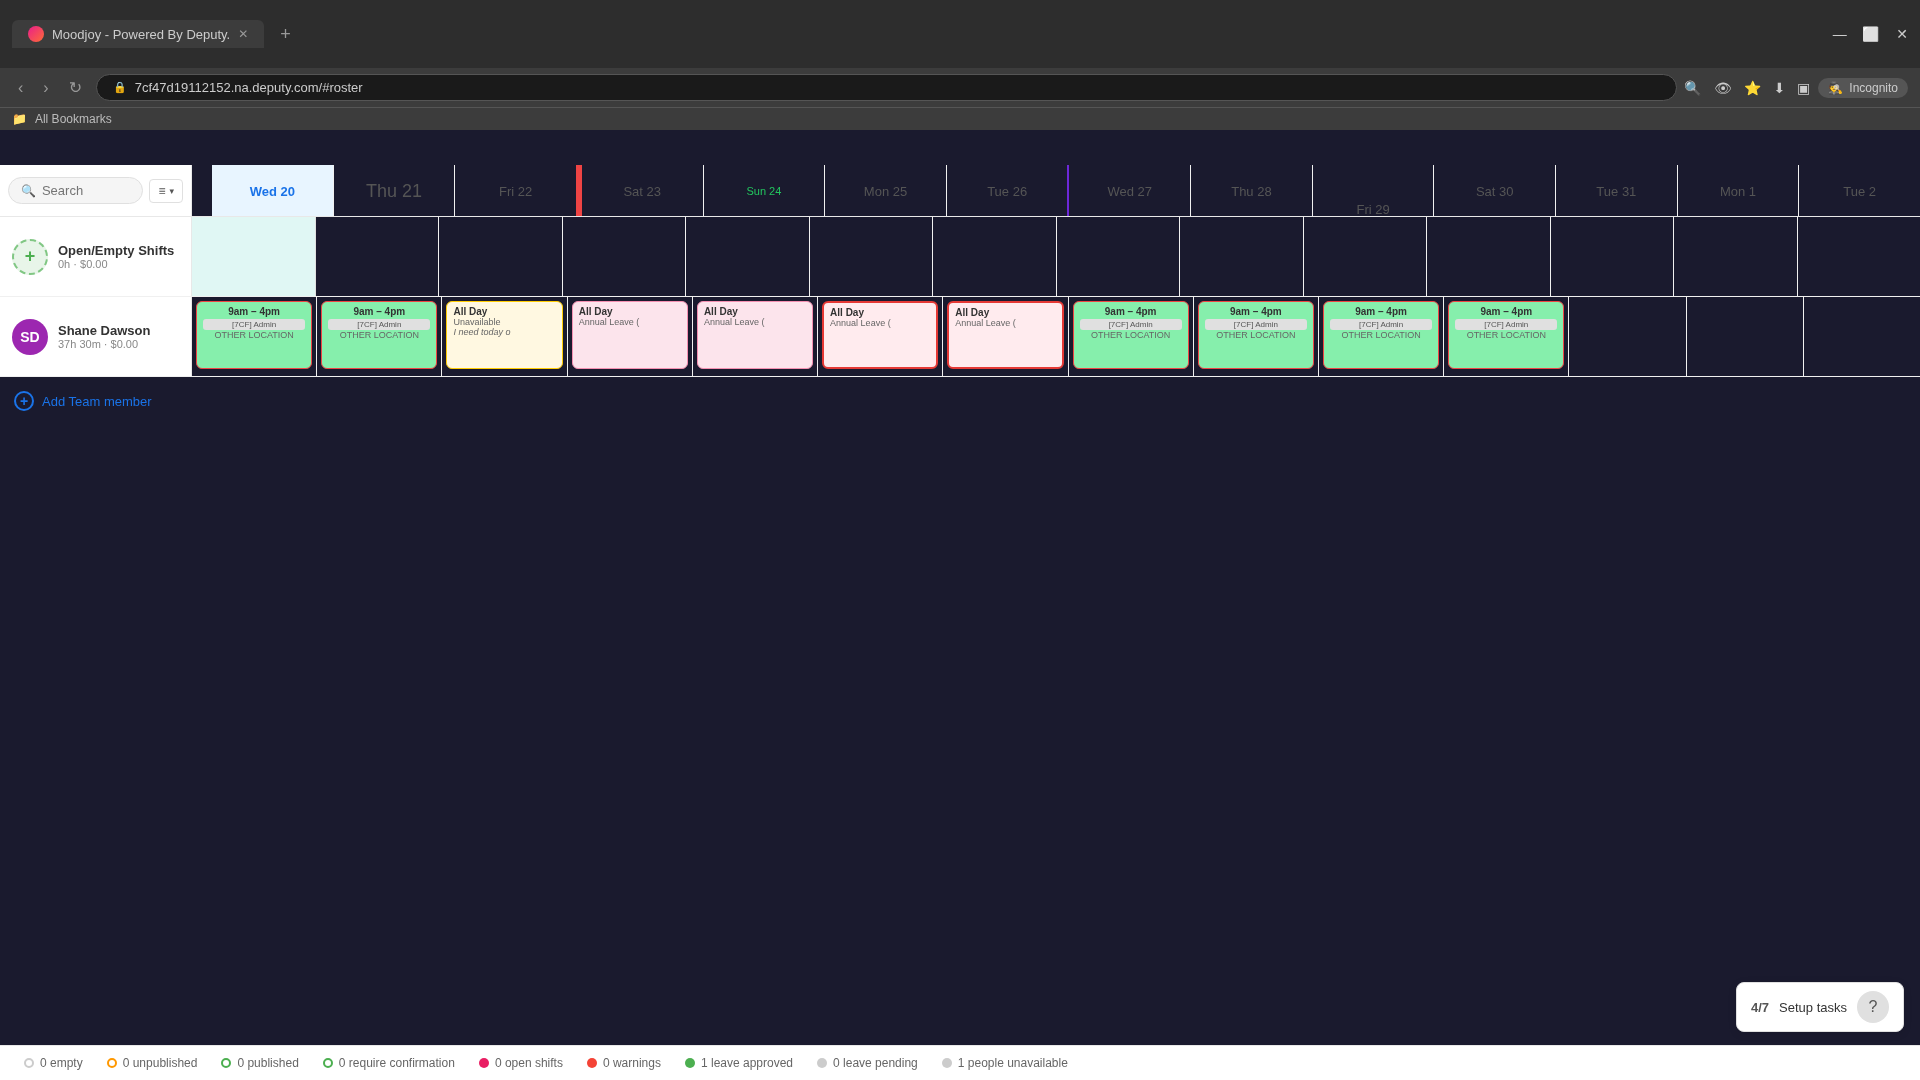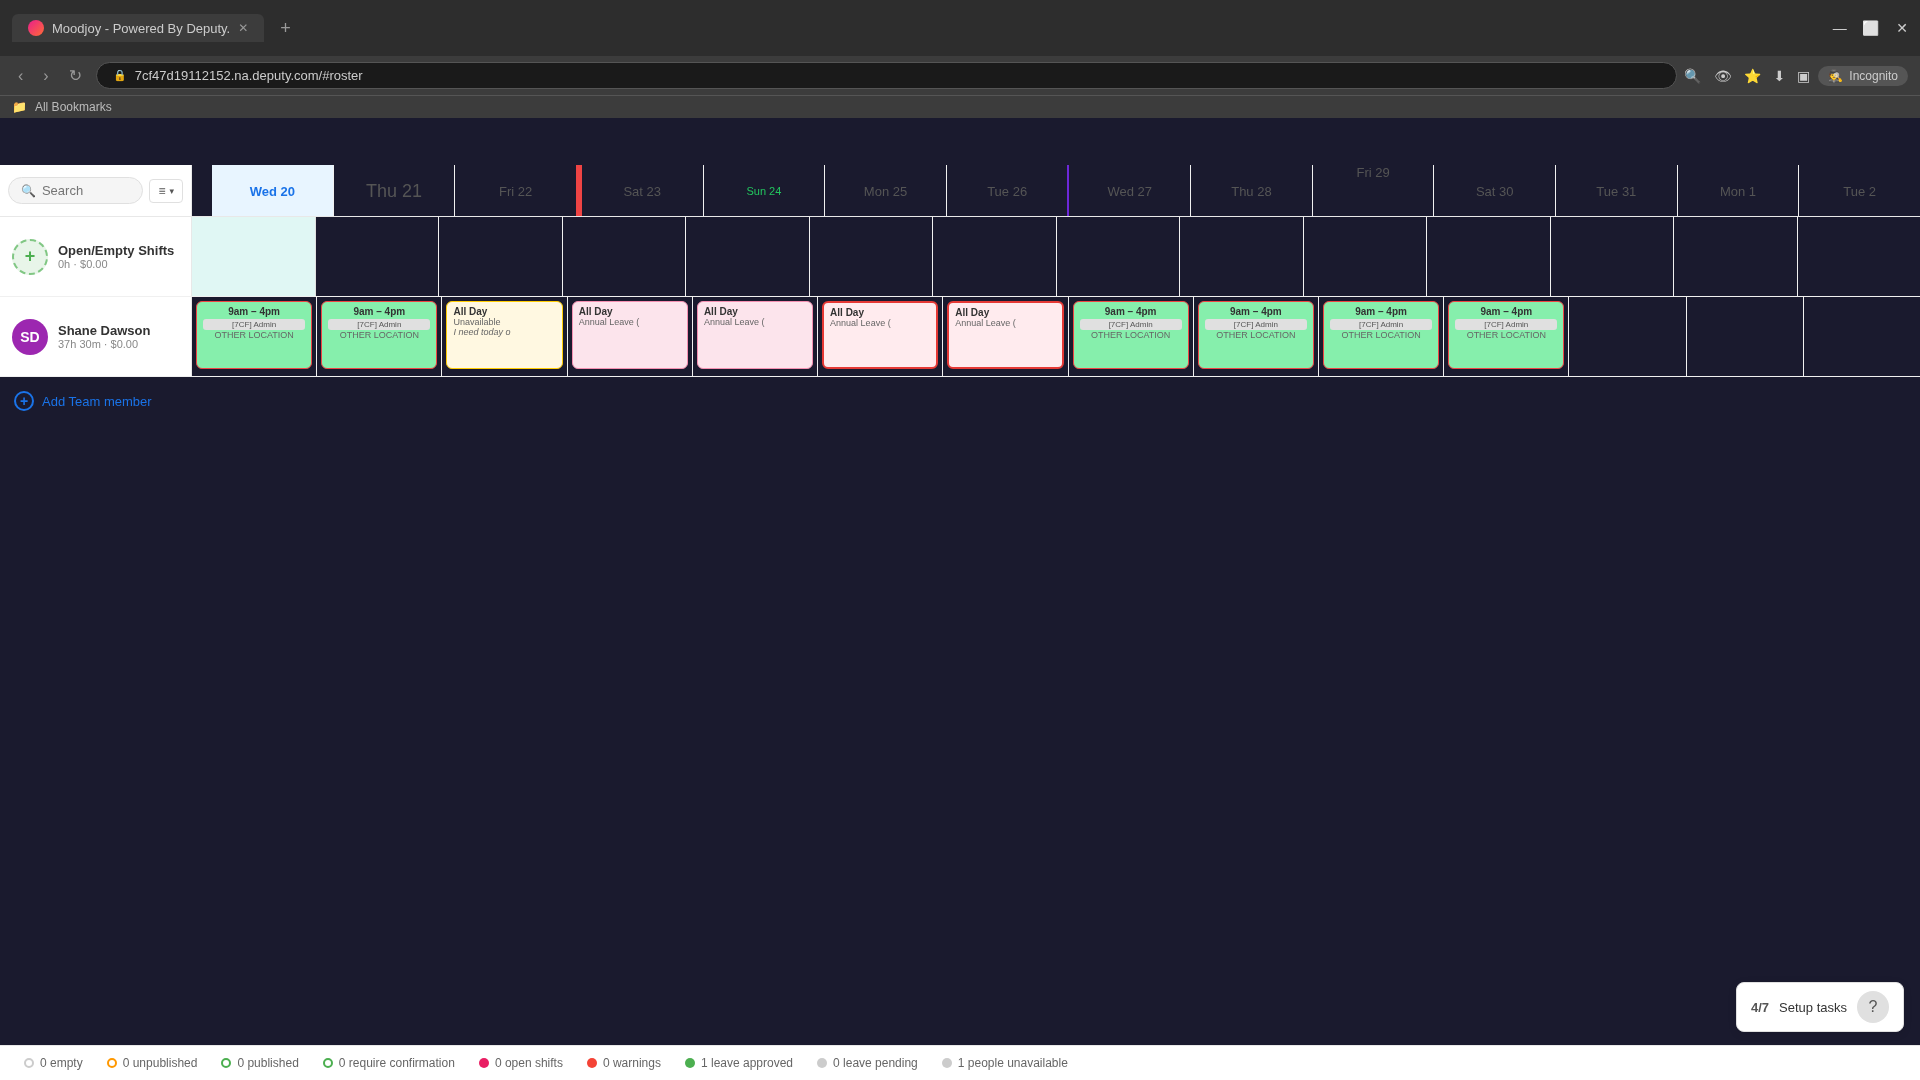--- a/index.html
+++ b/index.html
@@ -1,19 +1,19 @@
 <!DOCTYPE html>
 <html><head>
   <meta charset="utf-8">
   <style>
     * { box-sizing: border-box; margin: 0; padding: 0; }
     body { font-family: -apple-system, BlinkMacSystemFont, 'Segoe UI', sans-serif; background: #1a1a2e; color: #333; font-size: 13px; }
 
     
-    .browser-chrome { background: #2d2d2d; padding: 14px 12px; display: flex; align-items: center; gap: 8px; }
+    .browser-chrome { background: #2d2d2d; padding: 20px 12px; display: flex; align-items: center; gap: 8px; }
     .browser-tab { background: #3c3c3c; border-radius: 6px 6px 0 0; padding: 6px 16px; display: flex; align-items: center; gap: 8px; color: #ccc; font-size: 13px; min-width: 200px; }
     .tab-favicon { width: 16px; height: 16px; background: linear-gradient(135deg, #e91e8c, #ff6b35); border-radius: 50%; flex-shrink: 0; }
     .tab-close { margin-left: auto; color: #999; cursor: pointer; font-size: 12px; }
     .tab-new { background: transparent; border: none; color: #999; font-size: 18px; cursor: pointer; padding: 0 8px; }
     .win-controls { margin-left: auto; display: flex; gap: 16px; color: #ccc; font-size: 14px; }
     .win-btn { cursor: pointer; }
 
     .browser-toolbar { background: #3c3c3c; padding: 6px 12px; display: flex; align-items: center; gap: 8px; }
     .nav-btn { background: transparent; border: none; color: #999; font-size: 16px; cursor: pointer; padding: 4px 6px; }
     .address-bar { flex: 1; background: #1a1a1a; border: 1px solid #555; border-radius: 20px; padding: 5px 16px; color: #ccc; font-size: 13px; display: flex; align-items: center; gap: 8px; }
@@ -148,21 +148,21 @@
           </div>
         <div style="flex:1;min-width:88px;display:flex;align-items:center;justify-content:center;border-right:2px solid #6d28d9;">
             <span style="font-size:13px;color:#555;">Tue 26</span>
           </div>
         <div style="flex:1;min-width:88px;display:flex;align-items:center;justify-content:center;border-right:1px solid #f0f0f0;">
             <span style="font-size:13px;color:#555;">Wed 27</span>
           </div>
         <div style="flex:1;min-width:88px;display:flex;align-items:center;justify-content:center;border-right:1px solid #f0f0f0;">
             <span style="font-size:13px;color:#555;">Thu 28</span>
           </div>
-        <div style="flex:1;min-width:88px;display:flex;align-items:flex-start;justify-content:center;border-right:1px solid #f0f0f0;">
+        <div style="flex:1;min-width:88px;display:flex;align-items:flex-end;justify-content:center;border-right:1px solid #f0f0f0;">
             <span style="font-size:13px;color:#555;">Fri 29</span>
           </div>
         <div style="flex:1;min-width:88px;display:flex;align-items:center;justify-content:center;border-right:1px solid #f0f0f0;">
             <span style="font-size:13px;color:#555;">Sat 30</span>
           </div>
         <div style="flex:1;min-width:88px;display:flex;align-items:center;justify-content:center;border-right:1px solid #f0f0f0;">
             <span style="font-size:13px;color:#555;">Tue 31</span>
           </div>
         <div style="flex:1;min-width:88px;display:flex;align-items:center;justify-content:center;border-right:1px solid #f0f0f0;">
             <span style="font-size:13px;color:#555;">Mon 1</span>

